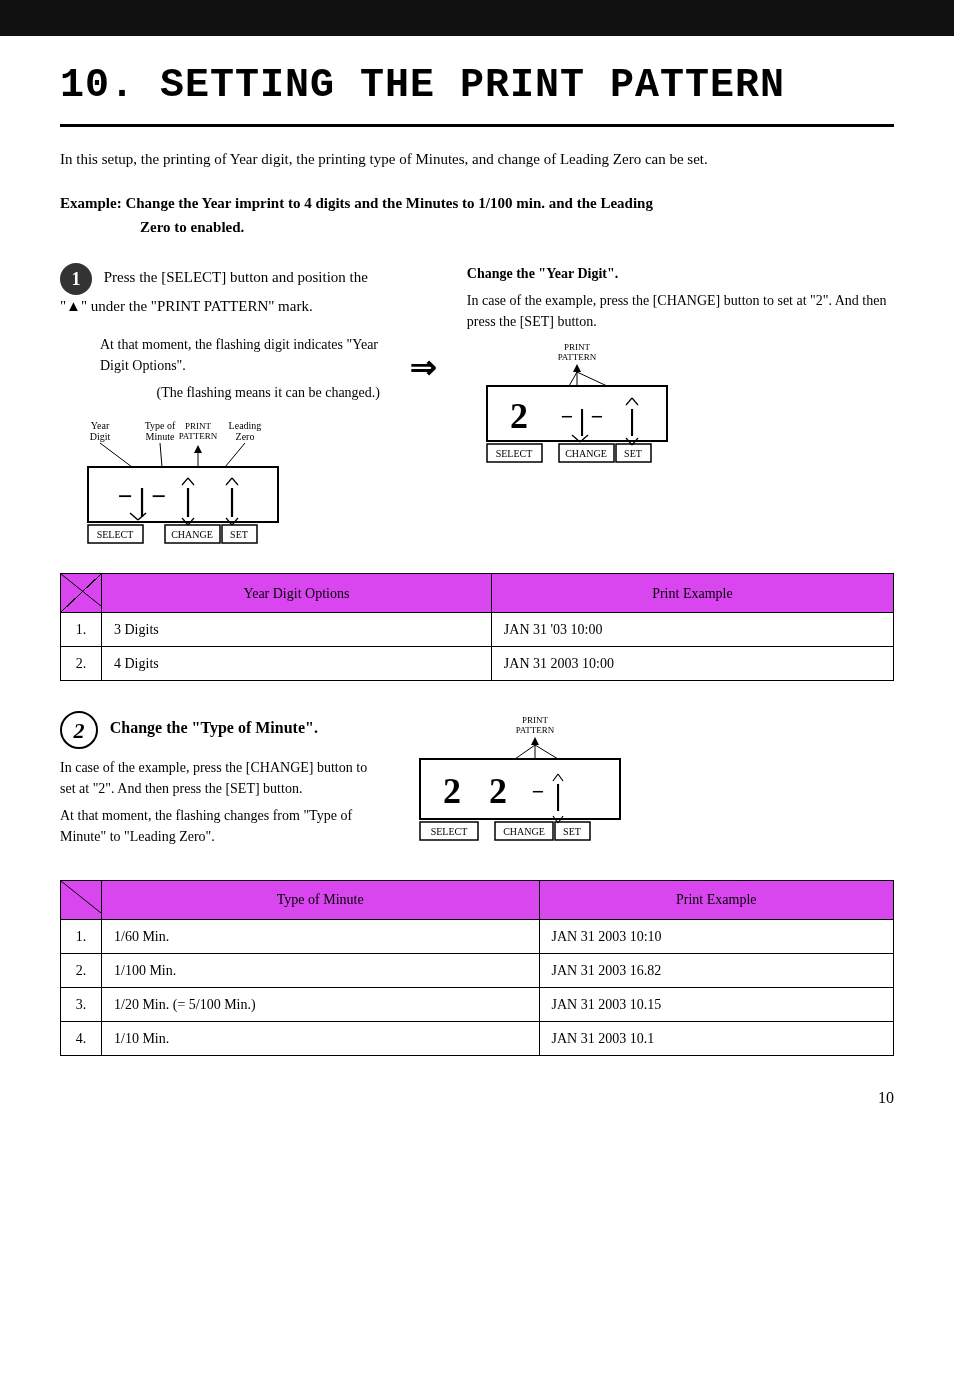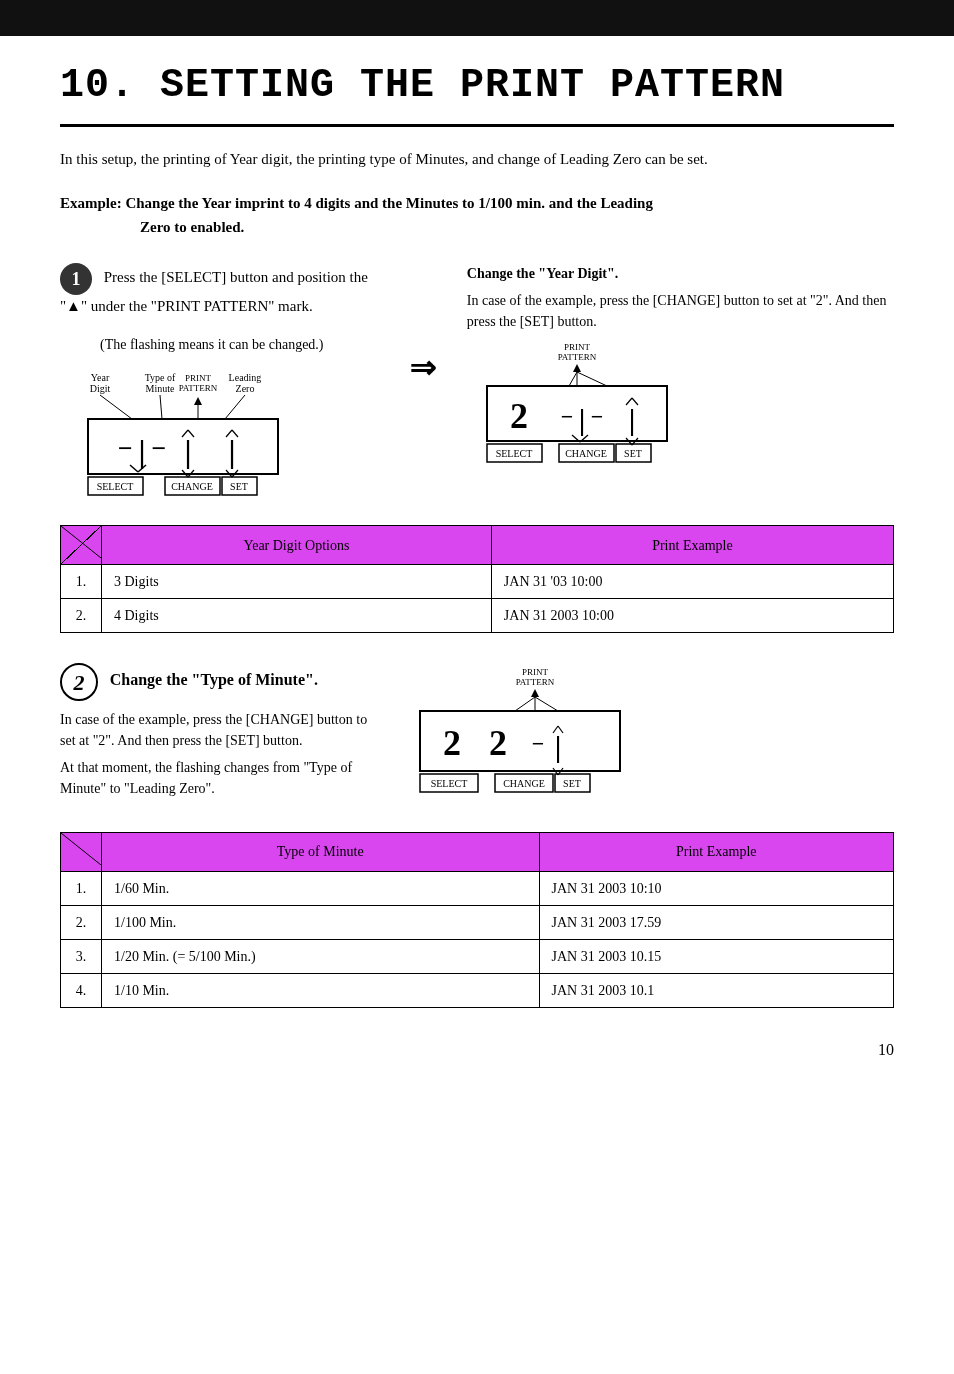--- a/index.html
+++ b/index.html
@@ -158,21 +158,22 @@
   </p>
 
   <div class="step-container">
     <div style="display:flex; gap:30px; align-items: flex-start;">
 
       <div style="flex:0 0 320px;">
         <div class="step1-header">
           <span class="step-number-circle">1</span>
           <span>Press the [SELECT] button and position the "▲" under the "PRINT PATTERN" mark.</span>
         </div>
-        <p style="font-size:14px; margin-left:40px; margin-bottom:12px;">(The flashing means it can be changed.)</p>
+        <p style="font-size:14px; margin-left:40px; margin-bottom:6px;">At that moment, the flashing digit indicates "Year Digit Options".</p>
+        <p style="font-size:14px; margin-left:40px; margin-bottom:12px;text-align:right;">(The flashing means it can be changed.)</p>
 
         <div style="margin-left: 10px;">
           <svg width="220" height="140">
 
             <text x="30" y="14" font-size="10" text-anchor="middle" font-family="Times New Roman">Year</text>
             <text x="30" y="25" font-size="10" text-anchor="middle" font-family="Times New Roman">Digit</text>
 
             <text x="90" y="14" font-size="10" text-anchor="middle" font-family="Times New Roman">Type of</text>
             <text x="90" y="25" font-size="10" text-anchor="middle" font-family="Times New Roman">Minute</text>
 
@@ -362,21 +363,21 @@
       </thead>
       <tbody>
         <tr>
           <td style="text-align:center; border:1px solid #000;">1.</td>
           <td>1/60 Min.</td>
           <td>JAN 31 2003 10:10</td>
         </tr>
         <tr>
           <td style="text-align:center; border:1px solid #000;">2.</td>
           <td>1/100 Min.</td>
-          <td>JAN 31 2003 17.59</td>
+          <td>JAN 31 2003 16.82</td>
         </tr>
         <tr>
           <td style="text-align:center; border:1px solid #000;">3.</td>
           <td>1/20 Min. (= 5/100 Min.)</td>
           <td>JAN 31 2003 10.15</td>
         </tr>
         <tr>
           <td style="text-align:center; border:1px solid #000;">4.</td>
           <td>1/10 Min.</td>
           <td>JAN 31 2003 10.1</td>

